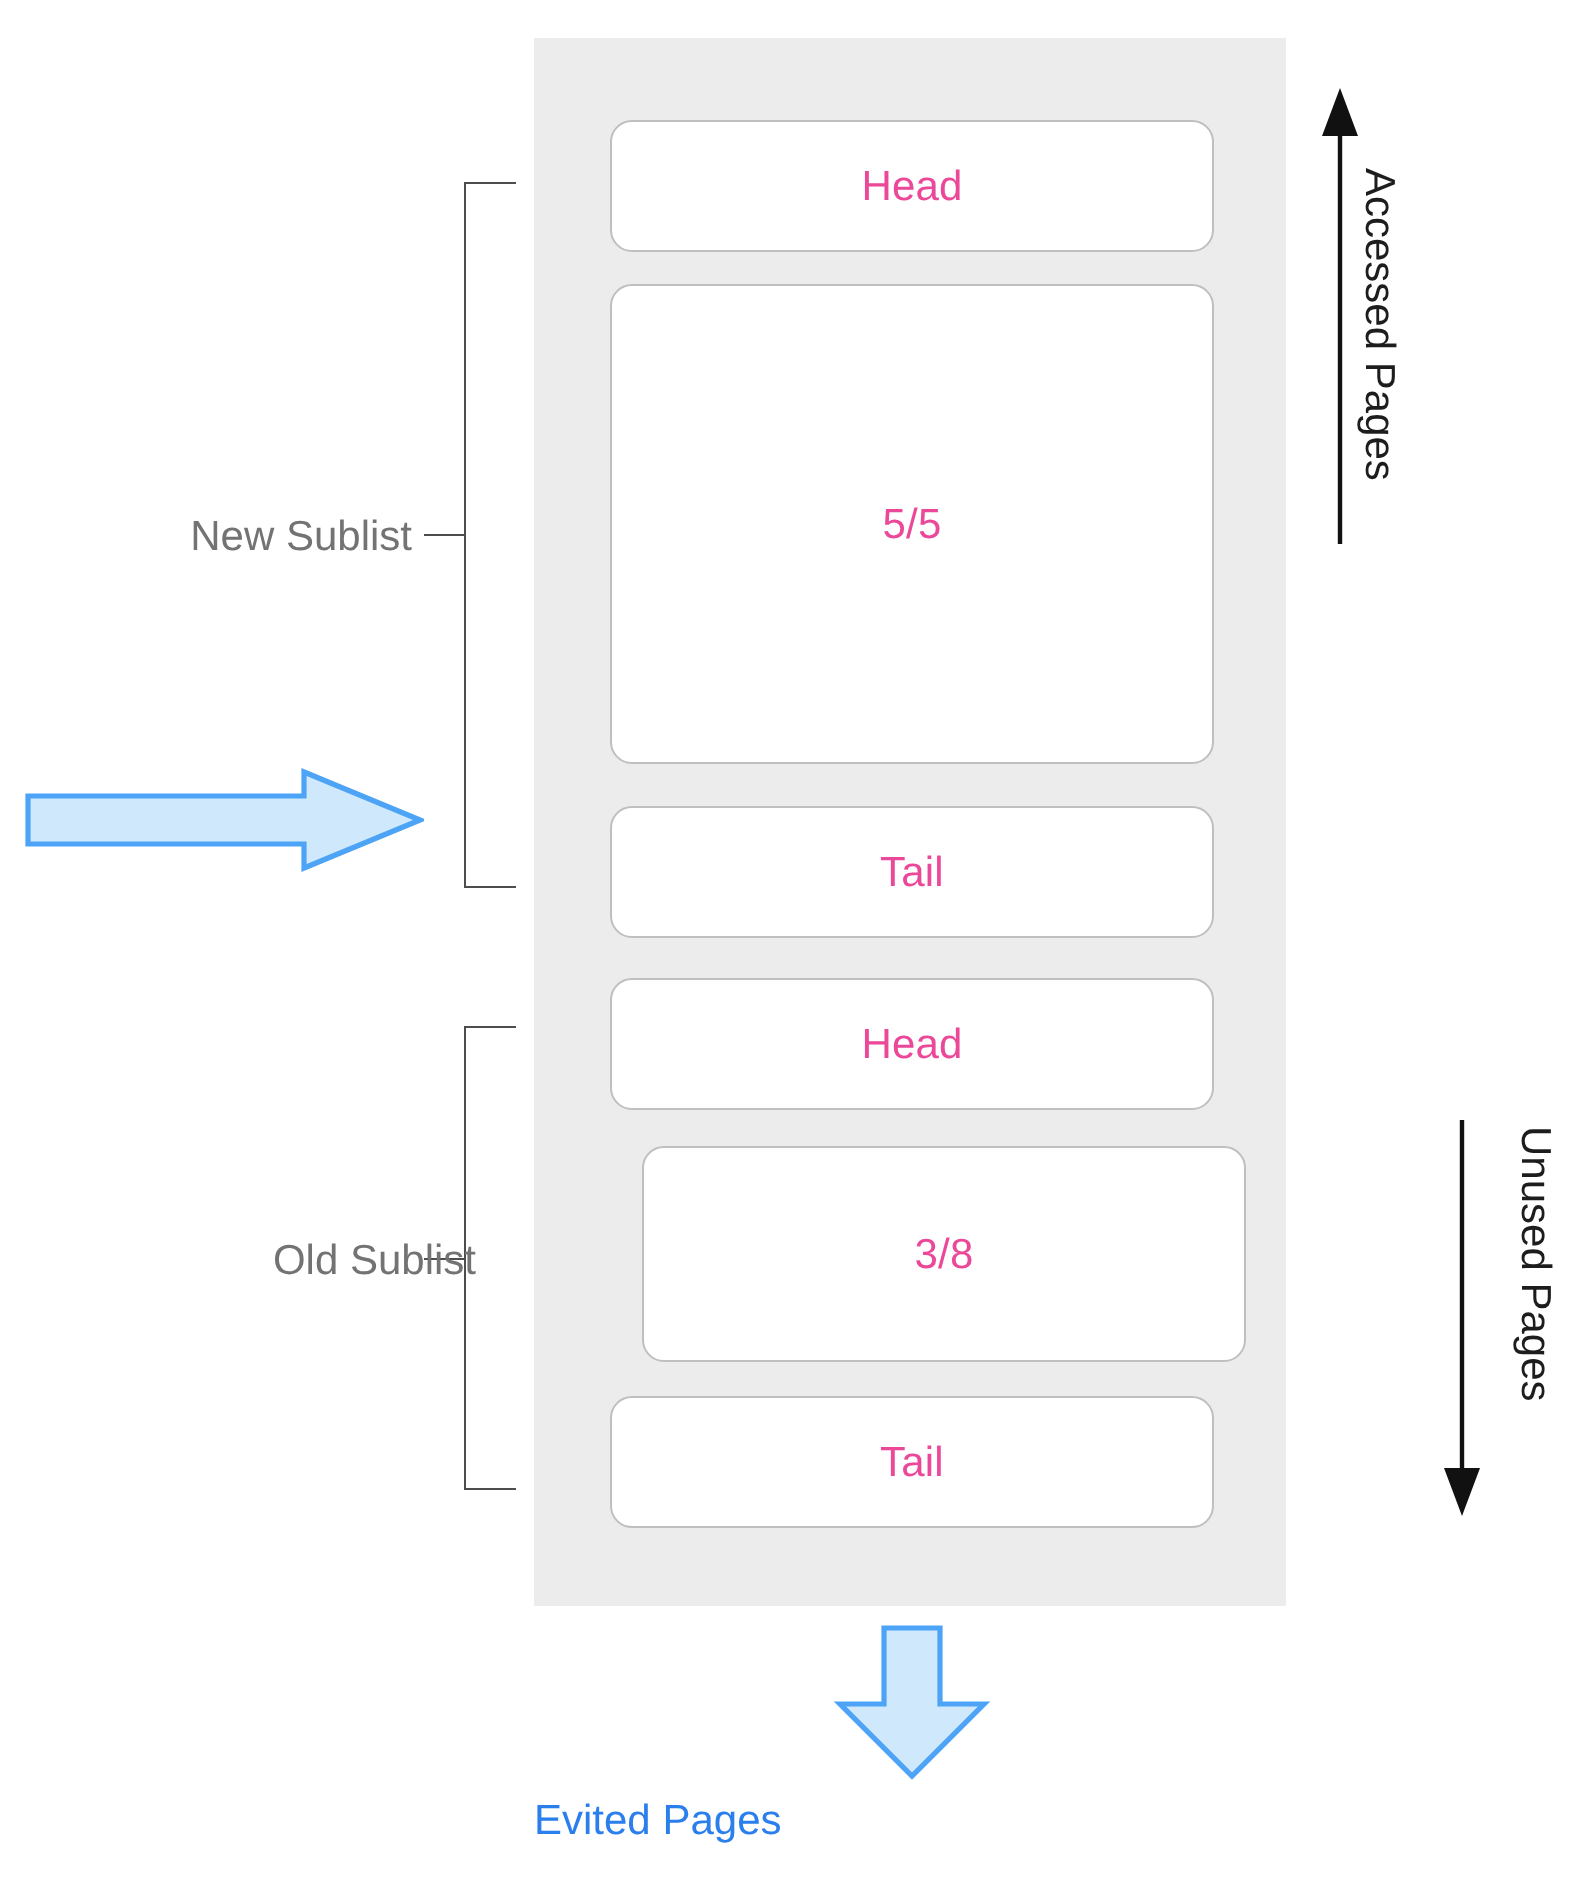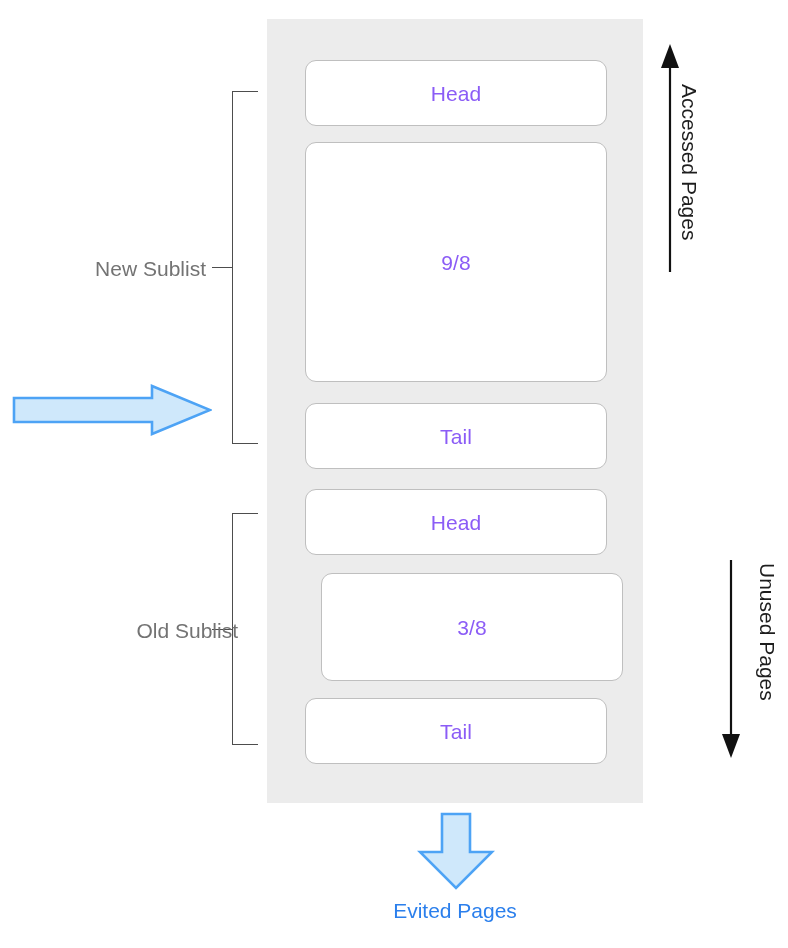--- a/index.html
+++ b/index.html
@@ -38,21 +38,21 @@
     background: #ffffff;
     border: 1.6px solid #bfbfbf;
     border-radius: 11px;
     box-sizing: border-box;
     display: flex;
     align-items: center;
     justify-content: center;
   }
   .node .node-label {
     font-size: 21px;
-    color: #8b5cf6;
+    color: #ec4899;
     line-height: 1;
     letter-spacing: 0.1px;
   }
   .node.tall .node-label {
     
   }
 
   .node-head-new { top: 60px;  height: 66px; }
   .node-new-size { top: 142px; height: 240px; }
   .node-tail-new { top: 403px; height: 66px; }
@@ -119,21 +119,20 @@
     left: 417px;
     top: 812px;
     width: 78px;
     height: 78px;
   }
   .evict-caption {
     position: absolute;
     left: 267px;
     top: 900px;
     width: 376px;
-    text-align: center;
     font-size: 21px;
     color: #2b7fec;
     line-height: 1;
     white-space: nowrap;
   }
 
   
   .axis-arrow {
     position: absolute;
   }
@@ -164,21 +163,21 @@
 
 <div id="stage">
 
   <div class="panel"></div>
 
   <div class="node node-head-new">
     <span class="node-label">Head</span>
   </div>
 
   <div class="node node-new-size tall">
-    <span class="node-label">9/8</span>
+    <span class="node-label">5/5</span>
   </div>
 
   <div class="node node-tail-new">
     <span class="node-label">Tail</span>
   </div>
 
   <div class="node node-head-old">
     <span class="node-label">Head</span>
   </div>
 

